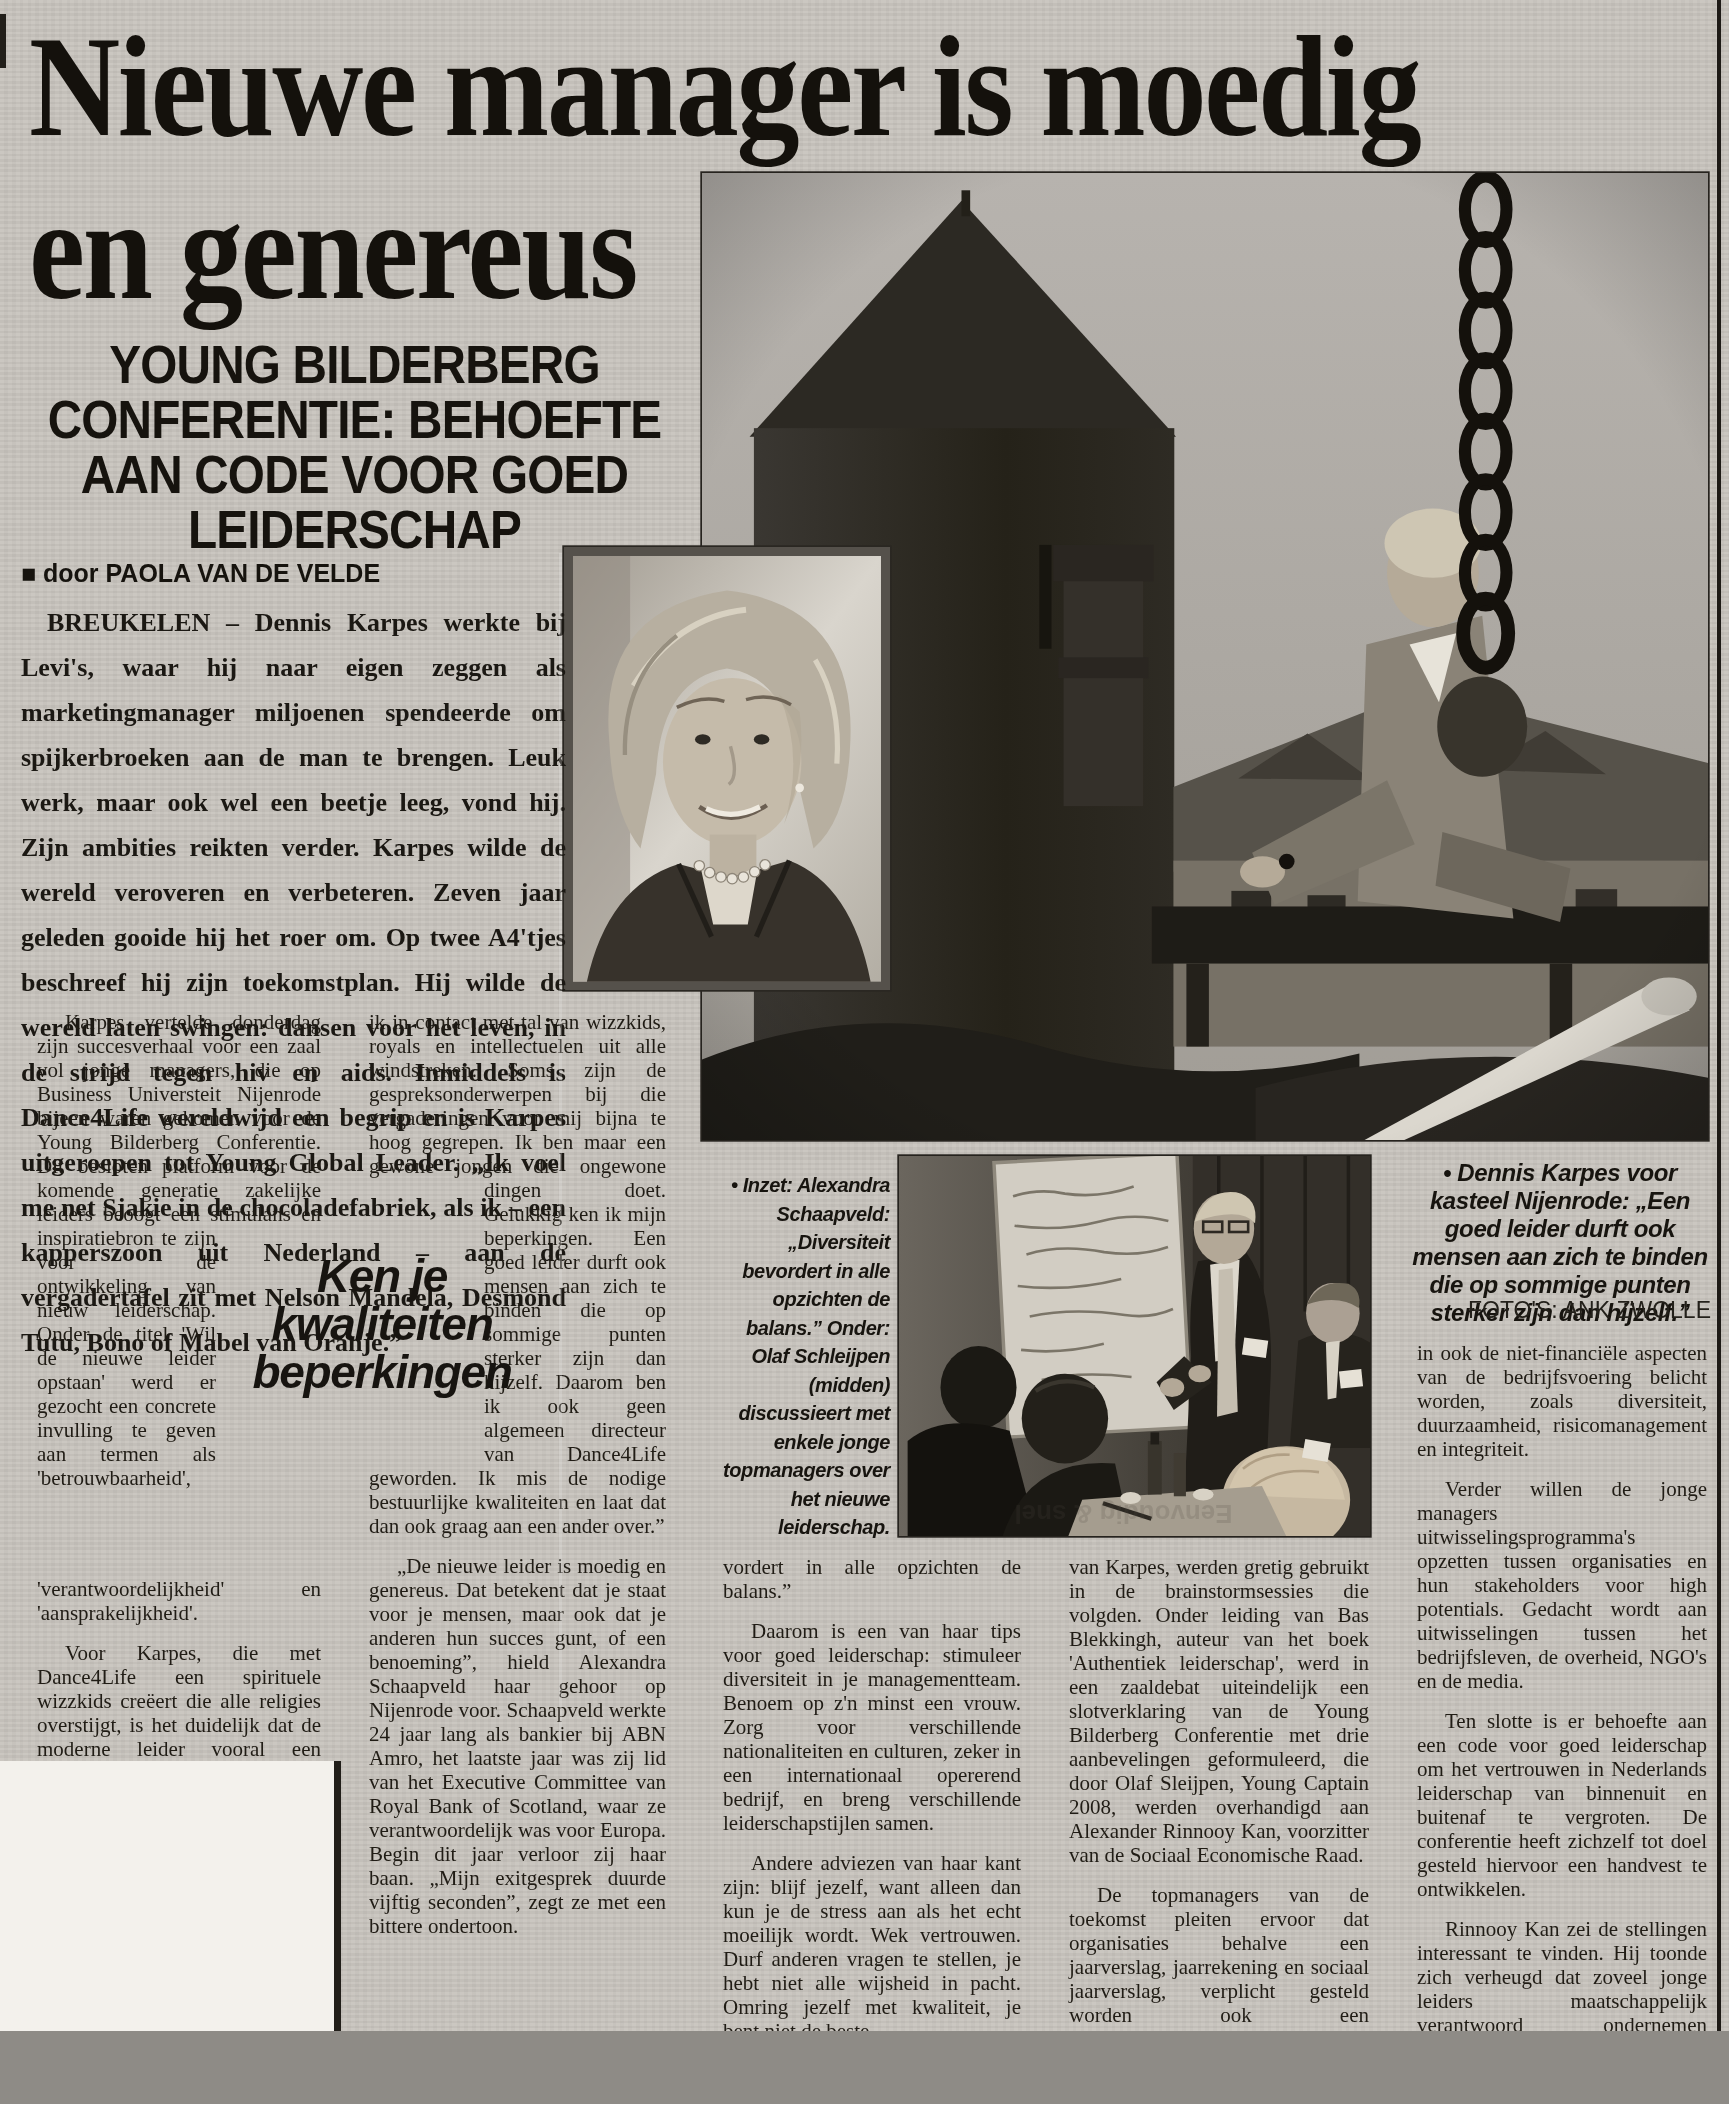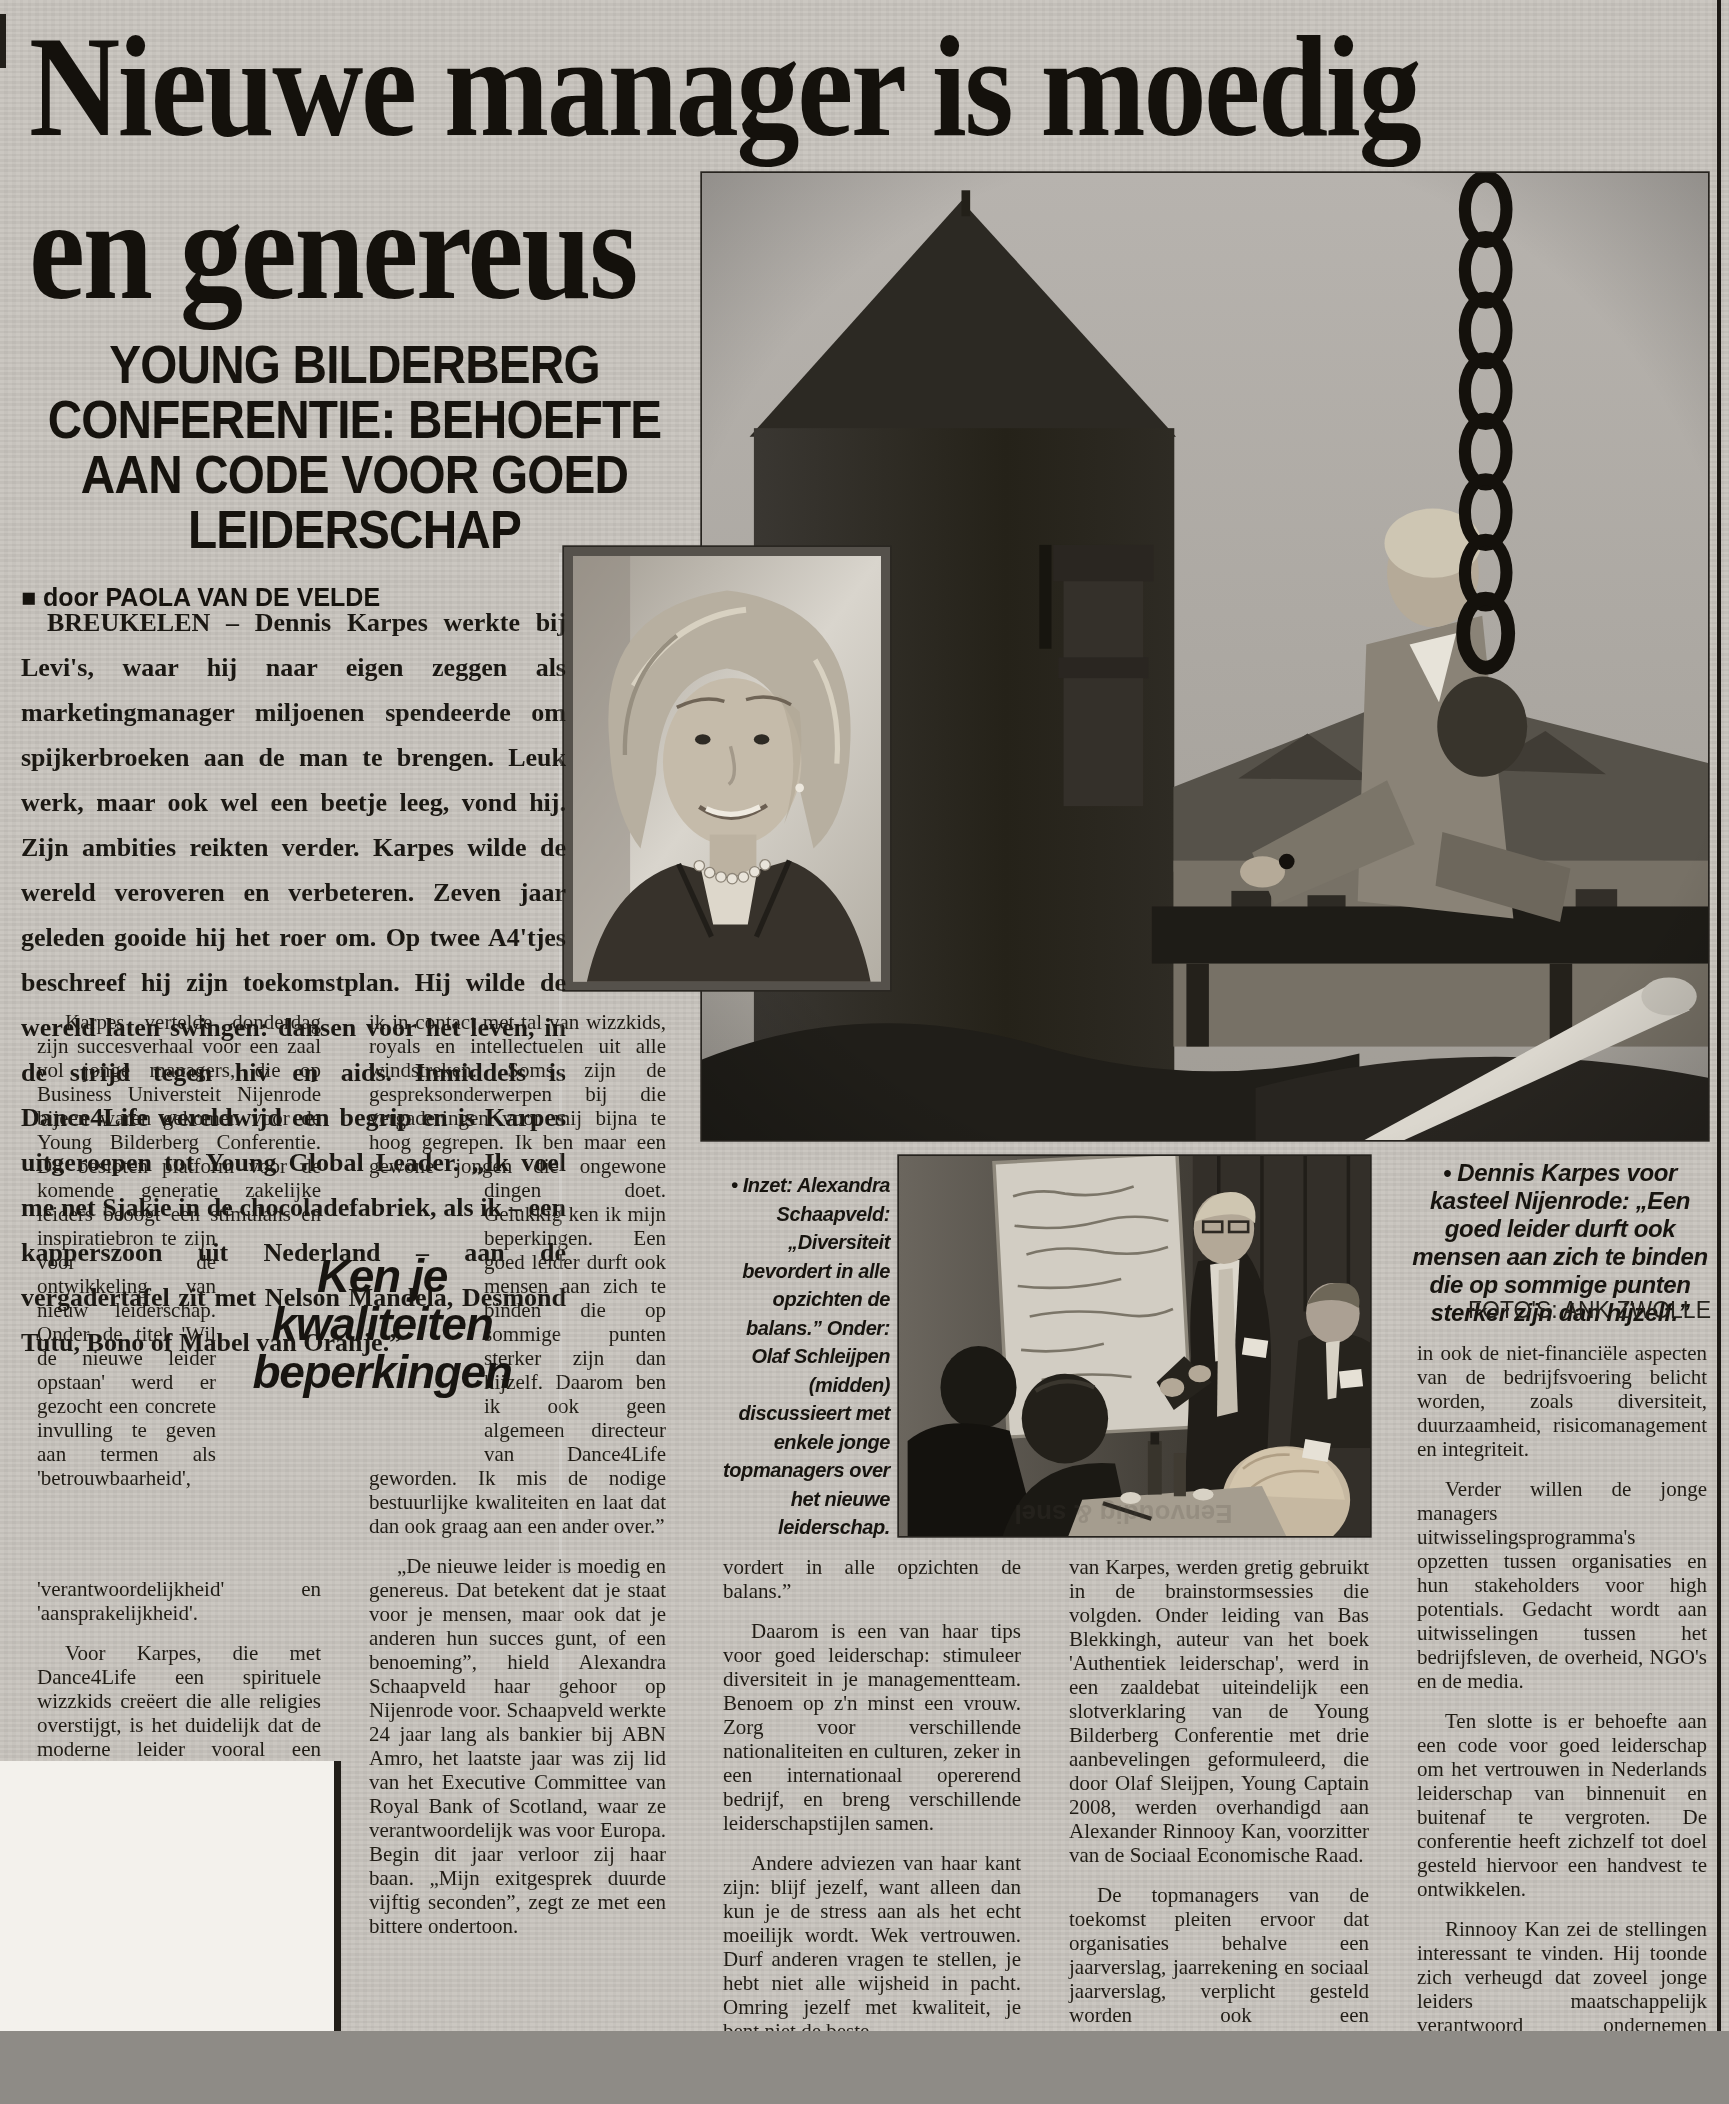--- a/index.html
+++ b/index.html
@@ -23,21 +23,21 @@
   .subhead{
     left:26px; top:337px; width:730px; text-align:center;
     font-family:"Liberation Sans","DejaVu Sans",sans-serif;
     font-weight:bold; font-size:53px; line-height:55px; letter-spacing:-0.9px;
     transform:scaleX(.9); transform-origin:left top; color:#16130e;
   }
   
   .byline{
     left:21px; top:559px;
     font-family:"Liberation Sans","DejaVu Sans",sans-serif;
-    font-weight:bold; font-size:25px; color:#16130e;margin-top:24px;
+    font-weight:bold; font-size:25px; color:#16130e;
   }
   
   .intro{
     left:21px; top:600px; width:545px;
     font-weight:bold; font-size:26px; line-height:45px; text-align:justify;
   }
   .intro p{margin:0; text-indent:26px;}
   
   .col{ text-align:justify; font-size:21px; line-height:24px; color:#201c15;}
   .col p{margin:16px; text-indent:28px;}

